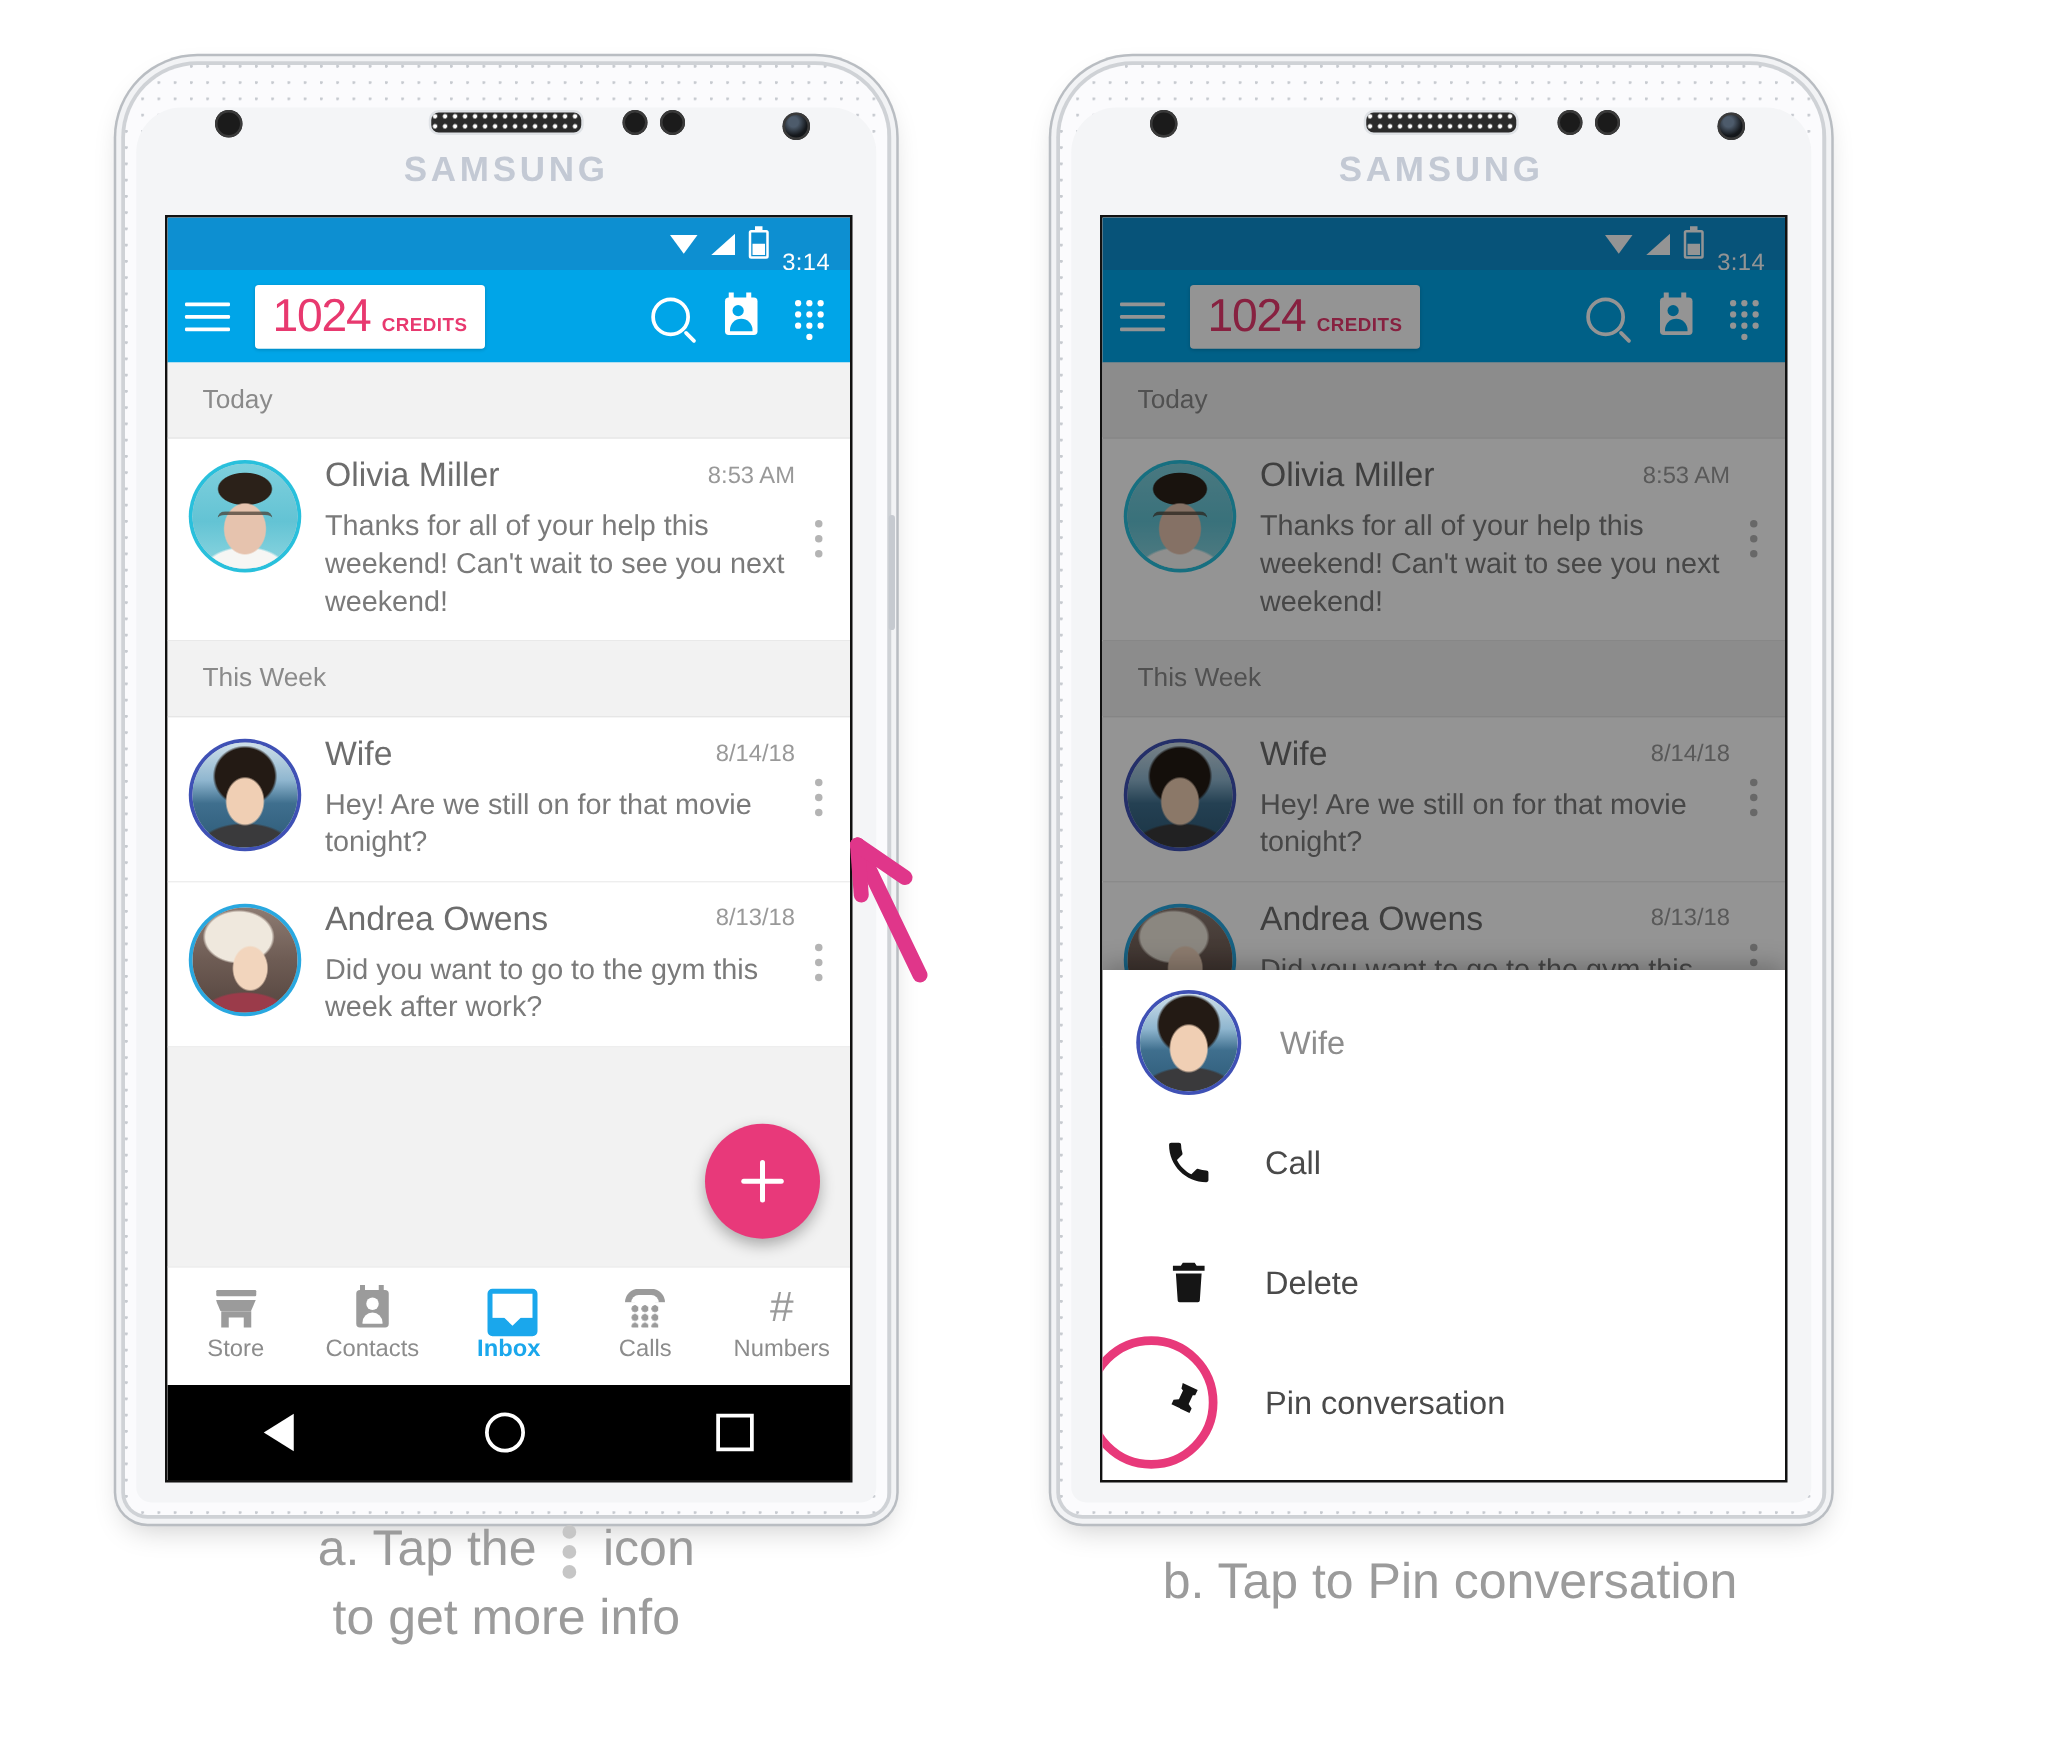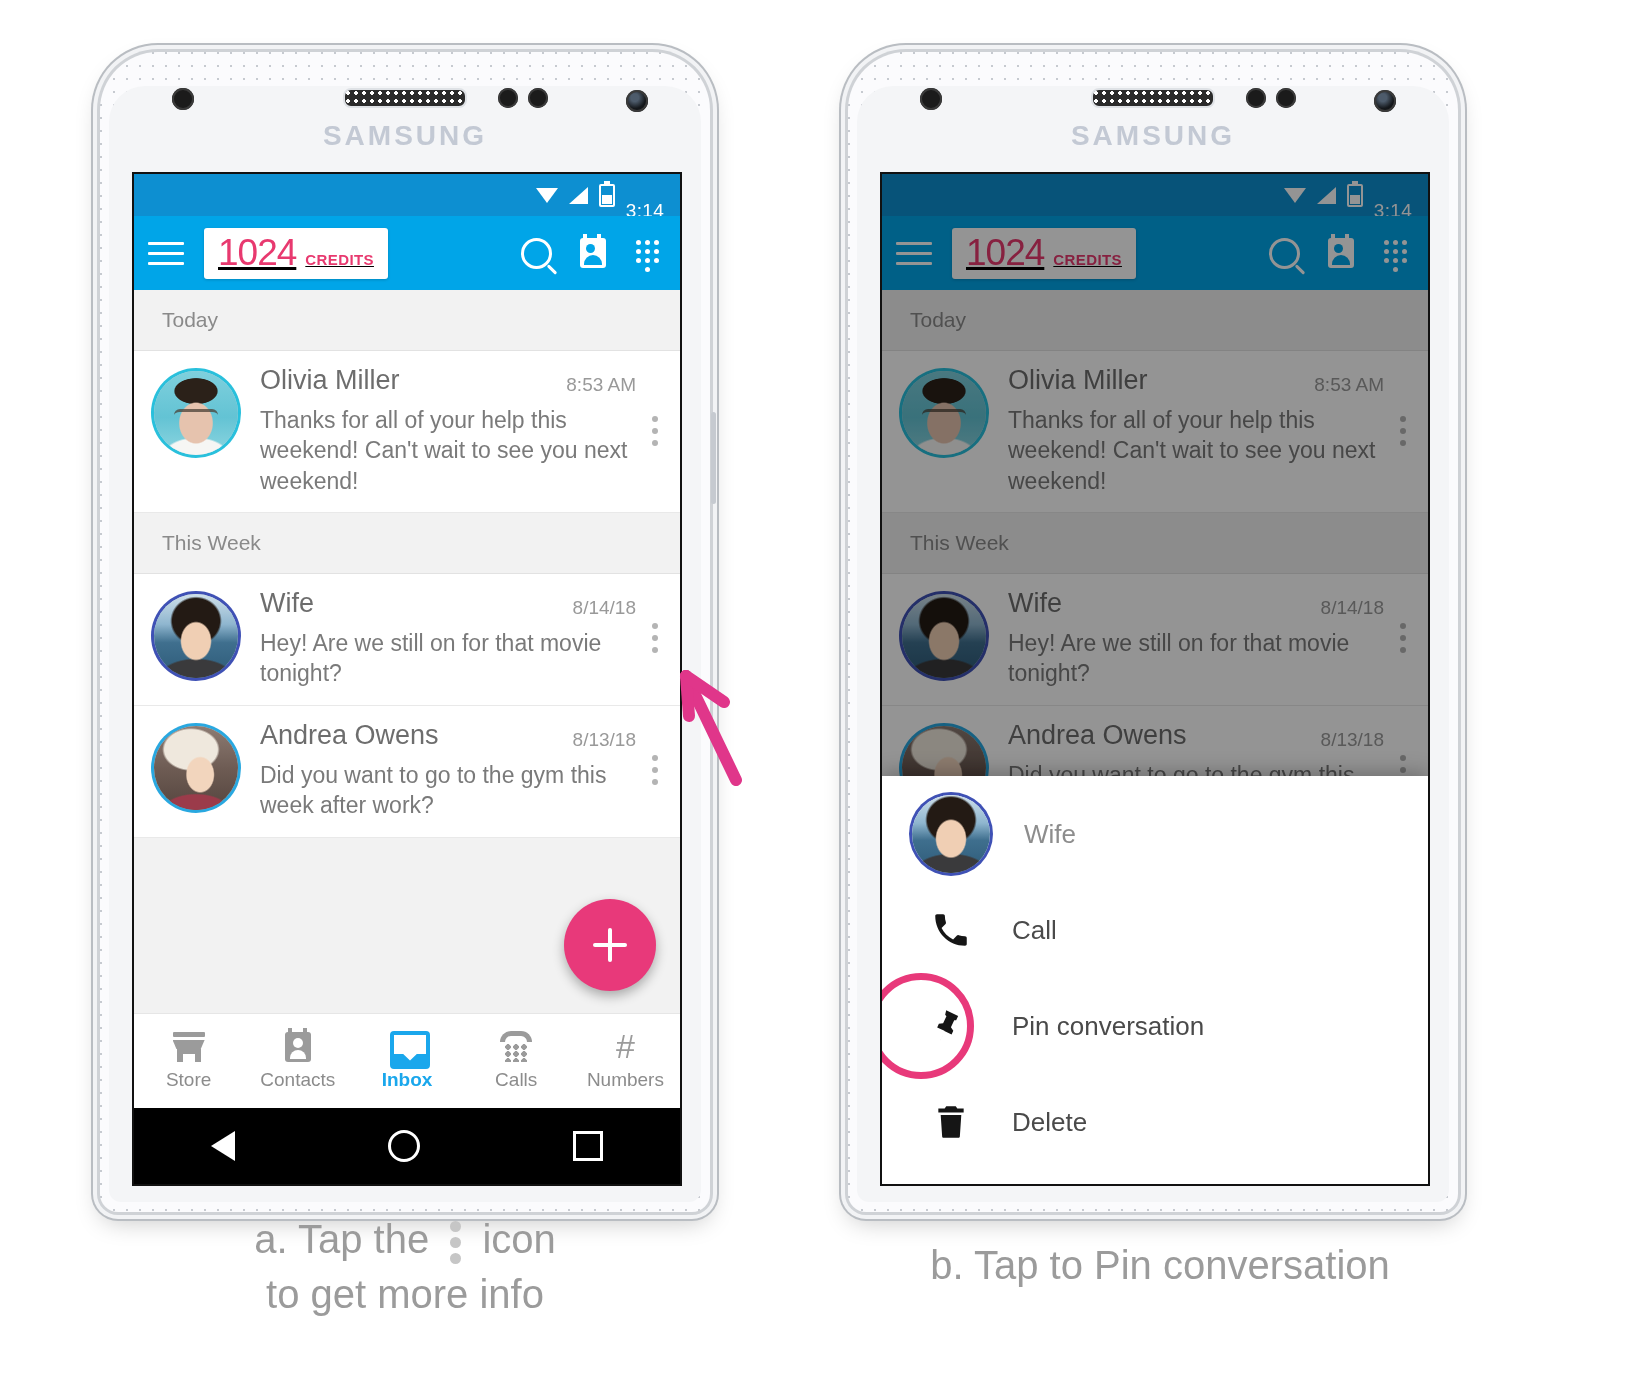--- a/index.html
+++ b/index.html
@@ -76,21 +76,21 @@
   .ic-sig{width:19px;height:17px;position:relative;}
   .ic-sig:after{content:"";position:absolute;right:0;bottom:0;
     width:0;height:0;border-left:19px solid transparent;border-bottom:17px solid #fff;}
   .ic-batt{width:12px;height:19px;border:2px solid #fff;border-radius:2px;position:relative;}
   .ic-batt:before{content:"";position:absolute;left:3px;top:-5px;width:6px;height:3px;background:#fff;}
   .ic-batt:after{content:"";position:absolute;left:1px;right:1px;bottom:1px;height:9px;background:#fff;}
 
   
   .appbar{
     height:74px;background:#00a5e8;display:flex;align-items:center;
-    padding:0 14px;gap:10px;text-decoration:underline;
+    padding:0 14px;gap:10px;
   }
   .hamburger{width:36px;display:flex;flex-direction:column;gap:7px;cursor:pointer;}
   .hamburger span{display:block;height:3px;background:#fff;border-radius:1px;}
   .credits-chip{
     background:#fff;border-radius:3px;padding:6px 14px 8px;
     display:flex;align-items:baseline;gap:9px;margin-left:10px;
     box-shadow:0 1px 3px rgba(0,0,0,.18);
   }
   .credits-chip .num{font-size:37px;color:#e8396f;line-height:1;
     font-family:"Liberation Sans",sans-serif;font-weight:300;letter-spacing:-1px;}
@@ -121,21 +121,21 @@
   }
   .avatar{
     width:84px;height:84px;border-radius:50%;flex:0 0 84px;margin-top:6px;
     background:#cfd6dc;overflow:hidden;position:relative;
   }
   .avatar.ring-teal{box-shadow:0 0 0 3px #29c0dc;}
   .avatar.ring-blue{box-shadow:0 0 0 3px #3f51b5;}
   .avatar.ring-cyan{box-shadow:0 0 0 3px #29a8e0;}
   .av-face{position:absolute;inset:0;}
   .conv-body{flex:1;padding-left:22px;padding-right:6px;min-width:0;}
-  .conv-top{display:flex;align-items:flex-end;}
+  .conv-top{display:flex;align-items:center;}
   .conv-name{font-size:27px;color:#6d6d6d;flex:1;}
   .conv-time{font-size:19px;color:#999;}
   .conv-msg{font-size:23px;color:#7a7a7a;line-height:1.32;margin-top:9px;}
   .kebab{
     width:26px;display:flex;flex-direction:column;align-items:center;justify-content:center;
     gap:6px;align-self:center;flex:0 0 26px;cursor:pointer;
   }
   .kebab b{width:6px;height:6px;border-radius:50%;background:#b4b4b4;display:block;}
 
   .list-filler{background:#f2f2f2;flex:1;position:relative;}
@@ -576,37 +576,37 @@
         </div>
         <div class="pop-row">
           <div class="pop-icon">
             <svg width="42" height="42" viewBox="0 0 24 24">
                 <path fill="#151515" d="M6.6 10.8c1.4 2.8 3.8 5.1 6.6 6.6l2.2-2.2c.3-.3.7-.4 1-.2 1.2.4 2.4.6 3.6.6.6 0 1 .4 1 1V20c0 .6-.4 1-1 1C10.6 21 3 13.4 3 4c0-.6.4-1 1-1h3.5c.6 0 1 .4 1 1 0 1.3.2 2.5.6 3.6.1.4 0 .8-.2 1l-2.3 2.2z"></path>
               </svg>
           </div>
           <div class="pop-label">Call</div>
         </div>
         <div class="pop-row">
+          <div class="pop-icon">
+            <svg width="38" height="42" viewBox="0 0 24 24">
+                <path fill="#151515" d="M9 2h6l1 1.5h4V6H4V3.5h4L9 2zM5.5 7.5h13L17.6 21c0 .6-.5 1-1 1H7.4c-.6 0-1-.4-1-1L5.5 7.5z"></path>
+              </svg>
+          </div>
+          <div class="pop-label">Delete</div>
+        </div>
+        <div class="pop-row">
           <div class="pin-highlight"></div>
           <div class="pop-icon">
             <svg width="40" height="44" viewBox="0 0 24 24">
               <g transform="rotate(-20 12 12)">
                 <path fill="#151515" d="M12.5 2.2l5.6 5.6-2 2-1.1-.4-3.3 3.3.6 2.5-1.7 1.7-3.4-3.4-4.4 4.8 4.5-4.9-3.4-3.4 1.7-1.7 2.5.6 3.3-3.3-.4-1.1 1.5-2.3z"></path>
               </g>
             </svg>
           </div>
           <div class="pop-label">Pin conversation</div>
-        </div>
-        <div class="pop-row">
-          <div class="pop-icon">
-            <svg width="38" height="42" viewBox="0 0 24 24">
-                <path fill="#151515" d="M9 2h6l1 1.5h4V6H4V3.5h4L9 2zM5.5 7.5h13L17.6 21c0 .6-.5 1-1 1H7.4c-.6 0-1-.4-1-1L5.5 7.5z"></path>
-              </svg>
-          </div>
-          <div class="pop-label">Delete</div>
         </div>
       </div>
     </div>
   </div>
 
   <div class="caption cap-a">
     <div>
       <span>a. Tap the</span>
       <span class="cap-kebab">
           <b></b>

